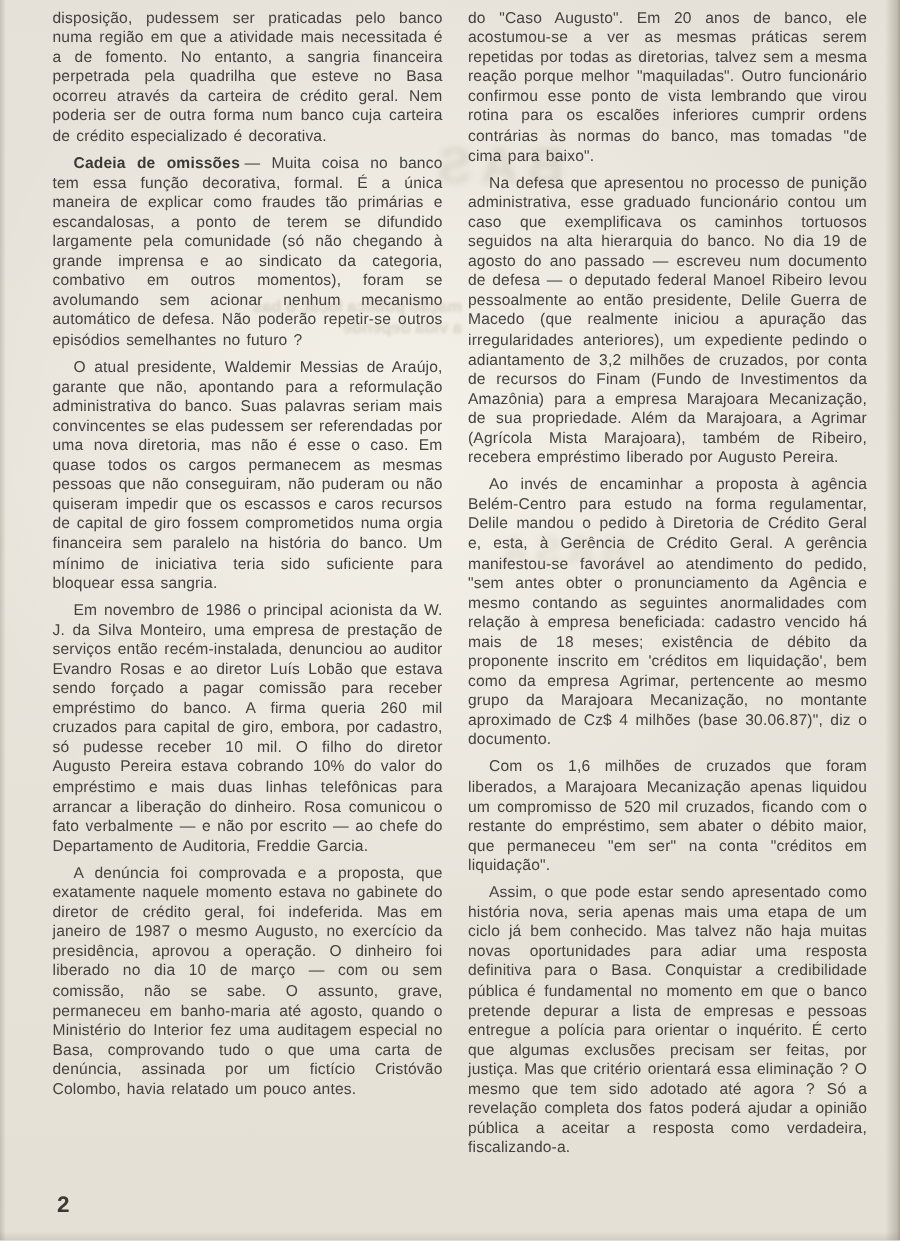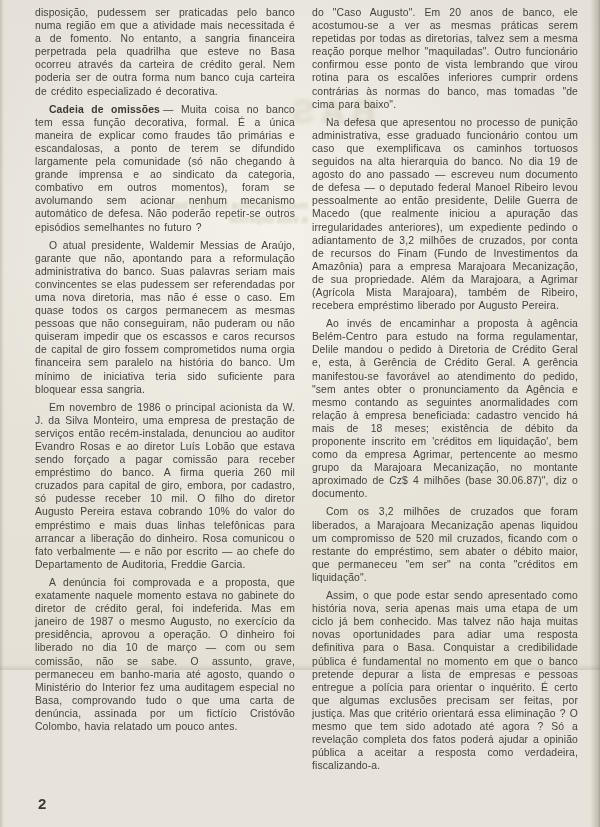--- a/index.html
+++ b/index.html
@@ -9,21 +9,21 @@
   body {
     width: 600px;
     height: 827px;
     overflow: hidden;
     font-family: "Liberation Sans", "DejaVu Sans", sans-serif;
     background: #e7e3da;
   }
   .page {
     position: relative;
     width: 600px;
-    height: 670px;
+    height: 827px;
     background:
       radial-gradient(ellipse 420px 500px at 45% 35%, rgba(255,253,246,0.55), rgba(255,253,246,0) 70%),
       linear-gradient(180deg, #e5e1d8 0%, #e8e4db 40%, #e4e0d6 100%);
     box-sizing: border-box;
     padding-left: 48px;
   }
   
   .edge-right {
     position: absolute;
     right: 0; top: 0;
@@ -151,21 +151,21 @@
       <p class="para no-indent">
         <b class="lead"></b><span>do "Caso Augusto". Em 20 anos de banco, ele acostumou-se a ver as mesmas práticas serem repetidas por todas as diretorias, talvez sem a mesma reação porque melhor "maquiladas". Outro funcionário confirmou esse ponto de vista lembrando que virou rotina para os escalões inferiores cumprir ordens contrárias às normas do banco, mas tomadas "de cima para baixo".</span>
       </p>
       <p class="para">
         <b class="lead"></b><span>Na defesa que apresentou no processo de punição administrativa, esse graduado funcionário contou um caso que exemplificava os caminhos tortuosos seguidos na alta hierarquia do banco. No dia 19 de agosto do ano passado — escreveu num documento de defesa — o deputado federal Manoel Ribeiro levou pessoalmente ao então presidente, Delile Guerra de Macedo (que realmente iniciou a apuração das irregularidades anteriores), um expediente pedindo o adiantamento de 3,2 milhões de cruzados, por conta de recursos do Finam (Fundo de Investimentos da Amazônia) para a empresa Marajoara Mecanização, de sua propriedade. Além da Marajoara, a Agrimar (Agrícola Mista Marajoara), também de Ribeiro, recebera empréstimo liberado por Augusto Pereira.</span>
       </p>
       <p class="para">
         <b class="lead"></b><span>Ao invés de encaminhar a proposta à agência Belém-Centro para estudo na forma regulamentar, Delile mandou o pedido à Diretoria de Crédito Geral e, esta, à Gerência de Crédito Geral. A gerência manifestou-se favorável ao atendimento do pedido, "sem antes obter o pronunciamento da Agência e mesmo contando as seguintes anormalidades com relação à empresa beneficiada: cadastro vencido há mais de 18 meses; existência de débito da proponente inscrito em 'créditos em liquidação', bem como da empresa Agrimar, pertencente ao mesmo grupo da Marajoara Mecanização, no montante aproximado de Cz$ 4 milhões (base 30.06.87)", diz o documento.</span>
       </p>
       <p class="para">
-        <b class="lead"></b><span>Com os 3,2 milhões de cruzados que foram liberados, a Marajoara Mecanização apenas liquidou um compromisso de 520 mil cruzados, ficando com o restante do empréstimo, sem abater o débito maior, que permaneceu "em ser" na conta "créditos em liquidação".</span>
+        <b class="lead"></b><span>Com os 1,6 milhões de cruzados que foram liberados, a Marajoara Mecanização apenas liquidou um compromisso de 520 mil cruzados, ficando com o restante do empréstimo, sem abater o débito maior, que permaneceu "em ser" na conta "créditos em liquidação".</span>
       </p>
       <p class="para">
         <b class="lead"></b><span>Assim, o que pode estar sendo apresentado como história nova, seria apenas mais uma etapa de um ciclo já bem conhecido. Mas talvez não haja muitas novas oportunidades para adiar uma resposta definitiva para o Basa. Conquistar a credibilidade pública é fundamental no momento em que o banco pretende depurar a lista de empresas e pessoas entregue a polícia para orientar o inquérito. É certo que algumas exclusões precisam ser feitas, por justiça. Mas que critério orientará essa eliminação ? O mesmo que tem sido adotado até agora ? Só a revelação completa dos fatos poderá ajudar a opinião pública a aceitar a resposta como verdadeira, fiscalizando-a.</span>
       </p>
     </div>
 
   </div>
 
   <div class="page-number">2</div>
 

